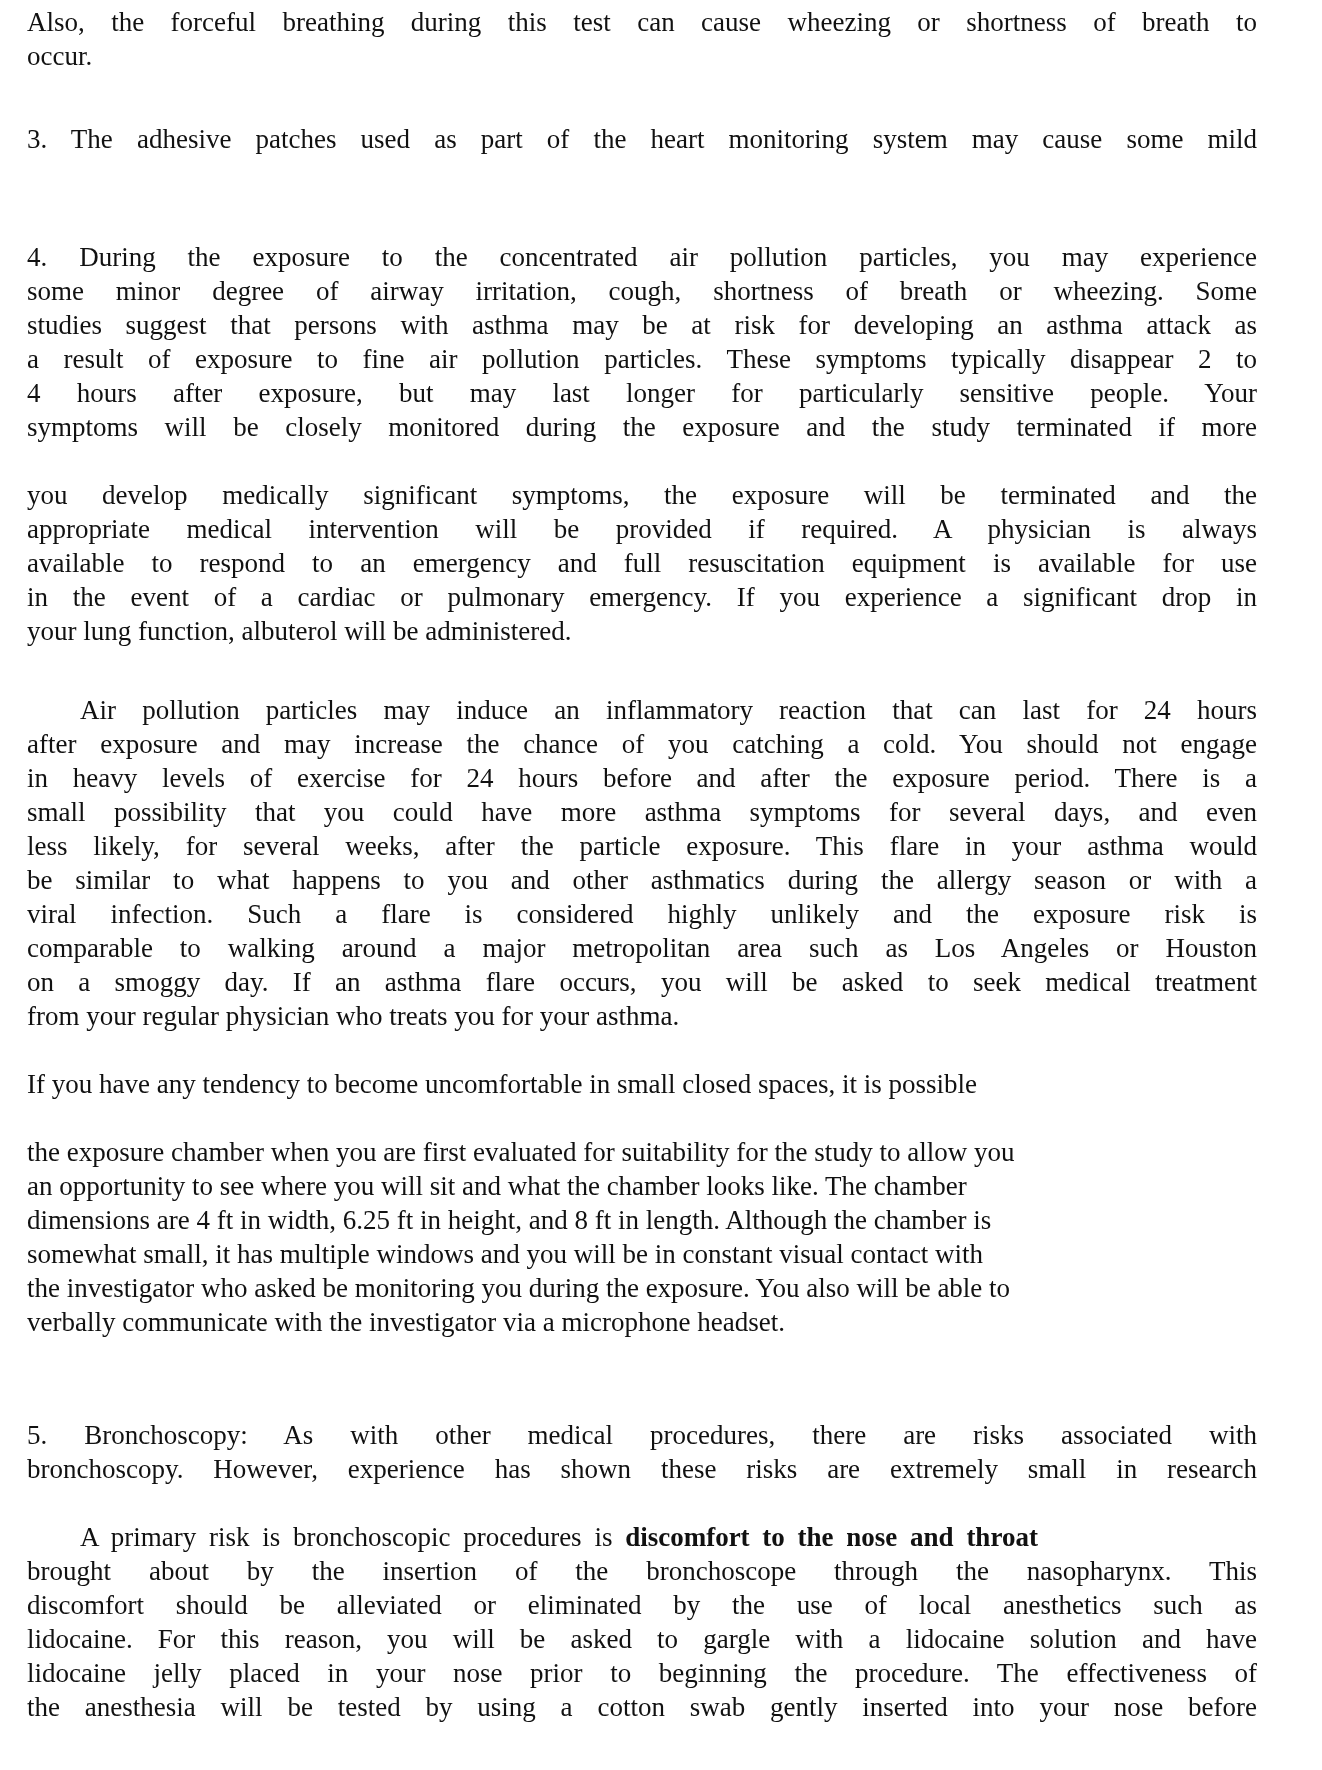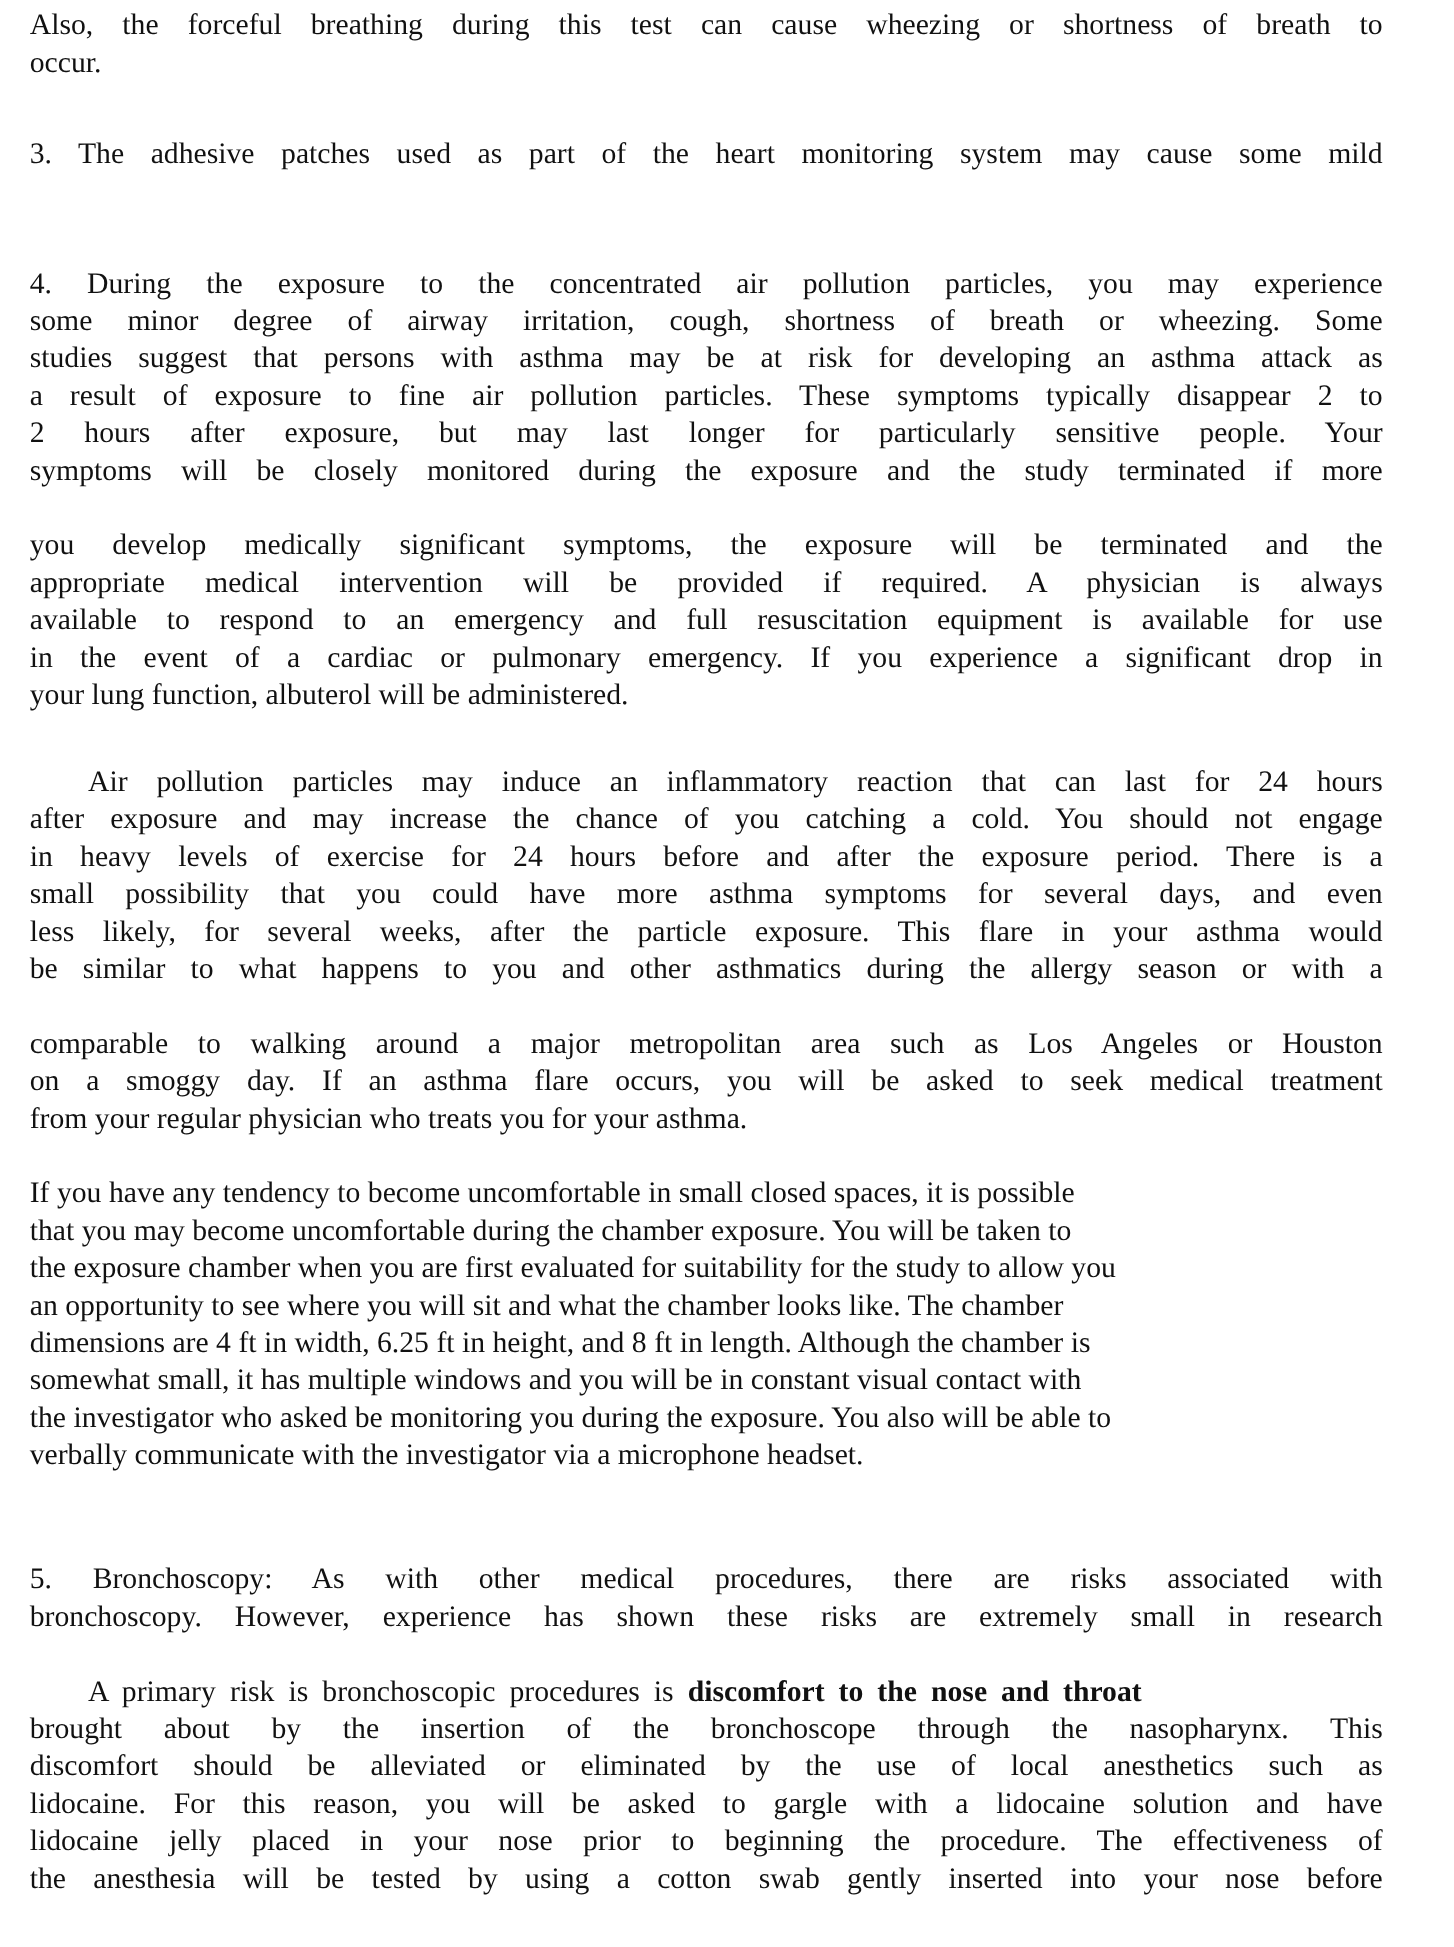--- a/index.html
+++ b/index.html
@@ -24,40 +24,40 @@
 
   <div class="line just" style="top:5px">Also, the forceful breathing during this test can cause wheezing or shortness of breath to</div>
   <div class="line" style="top:39px">occur.</div>
 
   <div class="line just" style="top:122px">3.  The adhesive patches used as part of the heart monitoring system may cause some mild</div>
 
   <div class="line just" style="top:240px">4.  During the exposure to the concentrated air pollution particles, you may experience</div>
   <div class="line just" style="top:274px">some minor degree of airway irritation, cough, shortness of breath or wheezing.  Some</div>
   <div class="line just" style="top:308px">studies suggest that persons with asthma may be at risk for developing an asthma attack as</div>
   <div class="line just" style="top:342px">a result of exposure to fine air pollution particles. These symptoms typically disappear 2 to</div>
-  <div class="line just" style="top:376px">2 hours after exposure, but may last longer for particularly sensitive people.  Your</div>
+  <div class="line just" style="top:376px">4 hours after exposure, but may last longer for particularly sensitive people.  Your</div>
   <div class="line just" style="top:410px">symptoms will be closely monitored during the exposure and the study terminated if more</div>
   <div class="line just" style="top:478px">you develop medically significant symptoms, the exposure will be terminated and the</div>
   <div class="line just" style="top:546px">available to respond to an emergency and full resuscitation equipment is available for use</div>
   <div class="line just" style="top:512px">appropriate medical intervention will be provided if required.  A physician is always</div>
   <div class="line just" style="top:580px">in the event of a cardiac or pulmonary emergency.  If you experience a significant drop in</div>
   <div class="line" style="top:614px">your lung function, albuterol will be administered.</div>
 
   <div class="line just indent" style="top:693px">Air pollution particles may induce an inflammatory reaction that can last for 24 hours</div>
   <div class="line just" style="top:727px">after exposure and may increase the chance of you catching a cold.  You should not engage</div>
   <div class="line just" style="top:761px">in heavy levels of exercise for 24 hours before and after the exposure period. There is a</div>
   <div class="line just" style="top:795px">small possibility that you could have more asthma symptoms for several days, and even</div>
   <div class="line just" style="top:829px">less likely, for several weeks, after the particle exposure.  This flare in your asthma would</div>
   <div class="line just" style="top:863px">be similar to what happens to you and other asthmatics during the allergy season or with a</div>
+  <div class="line just" style="top:897px">viral infection.  Such a flare is considered highly unlikely and the exposure risk is</div>
   <div class="line just" style="top:965px">on a smoggy day.  If an asthma flare occurs, you will be asked to seek medical treatment</div>
   <div class="line just" style="top:931px">comparable to walking around a major metropolitan area such as Los Angeles or Houston</div>
   <div class="line" style="top:999px">from your regular physician who treats you for your asthma.</div>
 
   <div class="line" style="top:1067px">If you have any tendency to become uncomfortable in small closed spaces, it is possible</div>
-  <div class="line" style="top:1101px">that you may become uncomfortable during the chamber exposure.  You will be taken to</div>
   <div class="line" style="top:1135px">the exposure chamber when you are first evaluated for suitability for the study to allow you</div>
   <div class="line" style="top:1169px">an opportunity to see where you will sit and what the chamber looks like.  The chamber</div>
   <div class="line" style="top:1203px">dimensions are 4 ft in width, 6.25 ft in  height, and 8 ft in length.  Although the chamber is</div>
   <div class="line" style="top:1237px">somewhat small, it has multiple windows and you will be in constant visual contact with</div>
   <div class="line" style="top:1271px">the investigator who asked be monitoring you during the exposure.  You also will be able to</div>
   <div class="line" style="top:1305px">verbally communicate with the investigator via a microphone headset.</div>
 
   <div class="line just" style="top:1418px">5. Bronchoscopy: As with other medical procedures, there are risks associated with</div>
   <div class="line just" style="top:1452px">bronchoscopy.  However, experience has shown these risks are extremely small in research</div>
 

